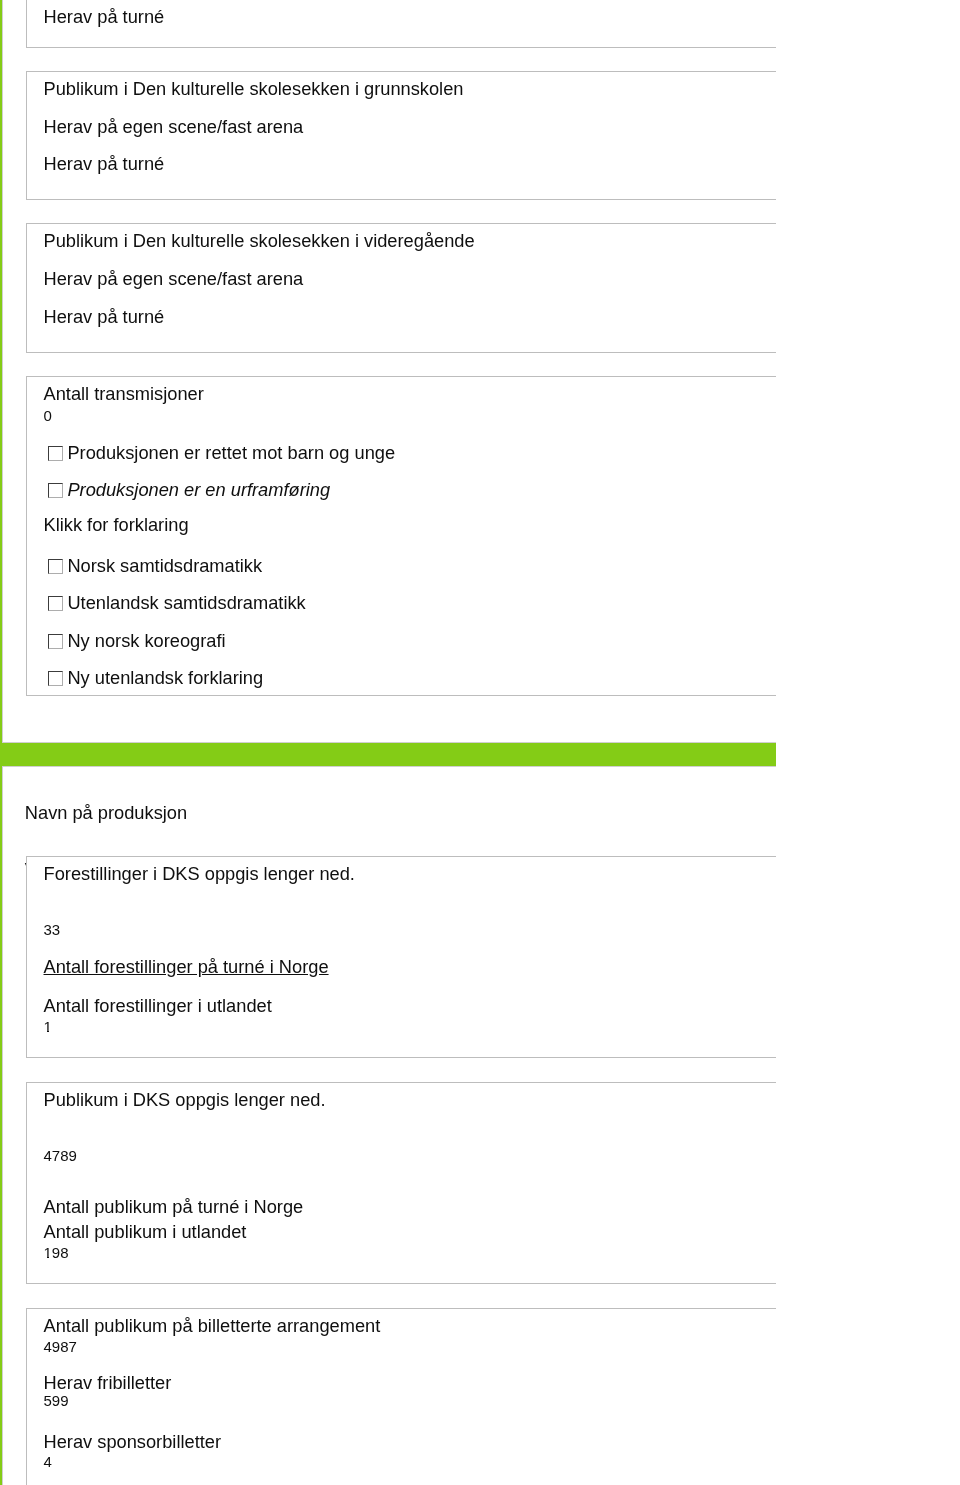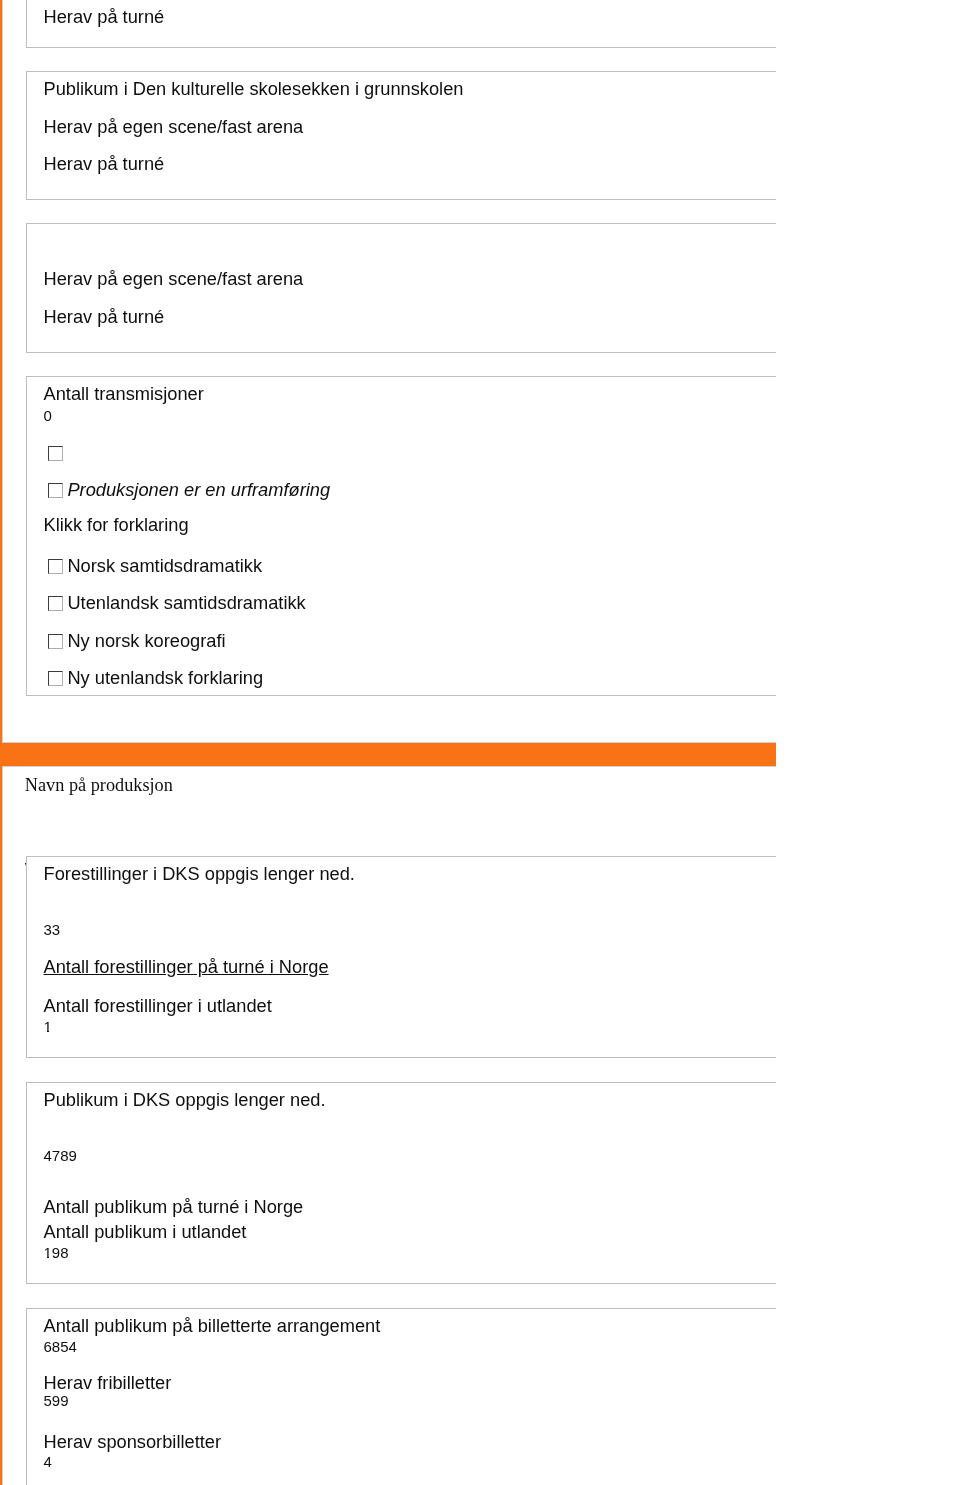--- a/index.html
+++ b/index.html
@@ -1,18 +1,18 @@
 <!DOCTYPE html>
 <html><head>
 <meta charset="utf-8">
 <title>Rapportskjema</title>
 <style>
   html,body{margin:0;padding:0;background:#ffffff;width:960px;height:1485px;overflow:hidden;}
   body{font-family:"Liberation Sans",sans-serif;color:#000;}
-  #stage{position:relative;width:776px;height:1485px;background:#f97316;overflow:hidden;}
+  #stage{position:relative;width:776px;height:1485px;background:#84cc16;overflow:hidden;}
   .page{position:absolute;left:2px;width:956px;border:1px solid #cfcfcf;box-sizing:border-box;background:#fff;}
   .box{position:absolute;left:25.6px;width:909.4px;border:1px solid #bdbdbd;box-sizing:border-box;background:#fff;}
   .lbl{position:absolute;font-size:18.25px;line-height:18.3px;color:#0f0f0f;white-space:nowrap;}
   .val{position:absolute;font-size:15px;line-height:15px;color:#0f0f0f;white-space:nowrap;}
   
   .val.digit1::after{content:"";position:absolute;left:-0.7px;top:11.9px;
       width:4.2px;height:1.7px;background:#fff;}
   .val.digit1::before{content:"";position:absolute;left:5.6px;top:11.9px;
       width:3.4px;height:1.7px;background:#fff;}
   .cb{position:absolute;width:15.2px;height:15px;background:#fff;
@@ -28,28 +28,30 @@
 
   <div class="box" id="b1"></div>
   <div class="lbl" id="b1l1">Herav på turné</div>
 
   <div class="box" id="b2"></div>
   <div class="lbl" id="b2l1">Publikum i Den kulturelle skolesekken i grunnskolen</div>
   <div class="lbl" id="b2l2">Herav på egen scene/fast arena</div>
   <div class="lbl" id="b2l3">Herav på turné</div>
 
   <div class="box" id="b3"></div>
+  <div class="lbl" id="b3l1">Publikum i Den kulturelle skolesekken i videregående</div>
   <div class="lbl" id="b3l2">Herav på egen scene/fast arena</div>
   <div class="lbl" id="b3l3">Herav på turné</div>
 
   <div class="box" id="b4"></div>
   <div class="lbl" id="b4l1">Antall transmisjoner</div>
   <div class="val" id="b4v1">0</div>
 
   <div class="cb" id="cb1" role="checkbox" aria-checked="false"></div>
+  <div class="lbl" id="cb1t">Produksjonen er rettet mot barn og unge</div>
 
   <div class="cb" id="cb2" role="checkbox" aria-checked="false"></div>
   <div class="lbl" id="cb2t">Produksjonen er en urframføring</div>
 
   <div class="lbl" id="b4note">Klikk for forklaring</div>
 
   <div class="cb" id="cb3" role="checkbox" aria-checked="false"></div>
   <div class="lbl" id="cb3t">Norsk samtidsdramatikk</div>
 
   <div class="cb" id="cb4" role="checkbox" aria-checked="false"></div>
@@ -75,21 +77,21 @@
 
   <div class="box" id="b6"></div>
   <div class="lbl" id="b6l1">Publikum i DKS oppgis lenger ned.</div>
   <div class="val" id="b6v2">4789</div>
   <div class="lbl" id="b6l3">Antall publikum på turné i Norge</div>
   <div class="lbl" id="b6l4">Antall publikum i utlandet</div>
   <div class="val digit1" id="b6v4">198</div>
 
   <div class="box" id="b7"></div>
   <div class="lbl" id="b7l1">Antall publikum på billetterte arrangement</div>
-  <div class="val" id="b7v1">6854</div>
+  <div class="val" id="b7v1">4987</div>
   <div class="lbl" id="b7l2">Herav fribilletter</div>
   <div class="val" id="b7v2">599</div>
   <div class="lbl" id="b7l3">Herav sponsorbilletter</div>
   <div class="val" id="b7v3">4</div>
 
 </div>
 
 <style id="pos">
 
 #page1{top:-10px;height:752.8px;}
@@ -121,21 +123,21 @@
 #b4note{top:515.9px;}
 #cb3{left:48.2px;top:558.6px;}
 #cb3t{left:67.4px;top:556.5px;}
 #cb4{left:48.2px;top:596.2px;}
 #cb4t{left:67.4px;top:594.1px;}
 #cb5{left:48.2px;top:633.8px;}
 #cb5t{left:67.4px;top:631.7px;}
 #cb6{left:48.2px;top:671.4px;}
 #cb6t{left:67.4px;top:669.3px;}
 
-#p2h{left:24.8px;top:776px;font-family:Liberation Serif, serif;}
+#p2h{left:24.8px;top:804px;}
 #p2sh{left:24.8px;top:860px;}
 
 #b5{top:855.6px;height:202px;}
 #b5l1{top:864.8px;}
 #b5l2{top:899.9px;}
 #b5v2{top:921.5px;}
 #b5l3{top:957.8px;text-decoration:underline;}
 #b5l4{top:996.6px;}
 #b5v4{top:1018.5px;}
 

